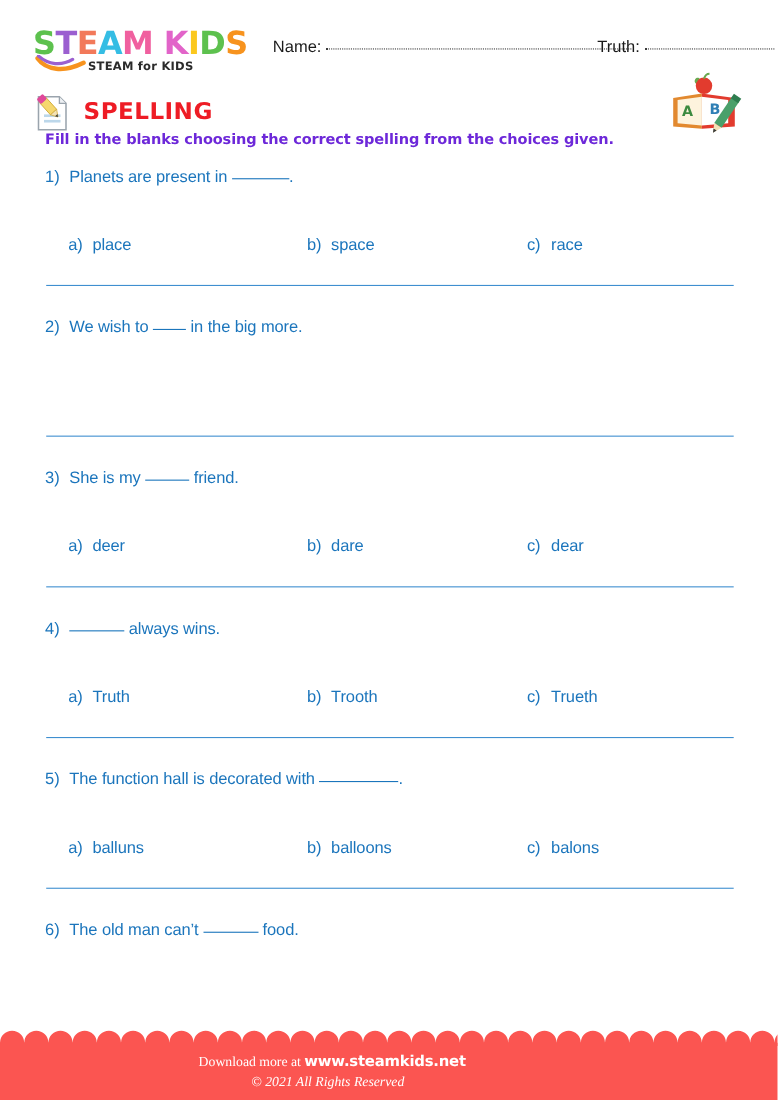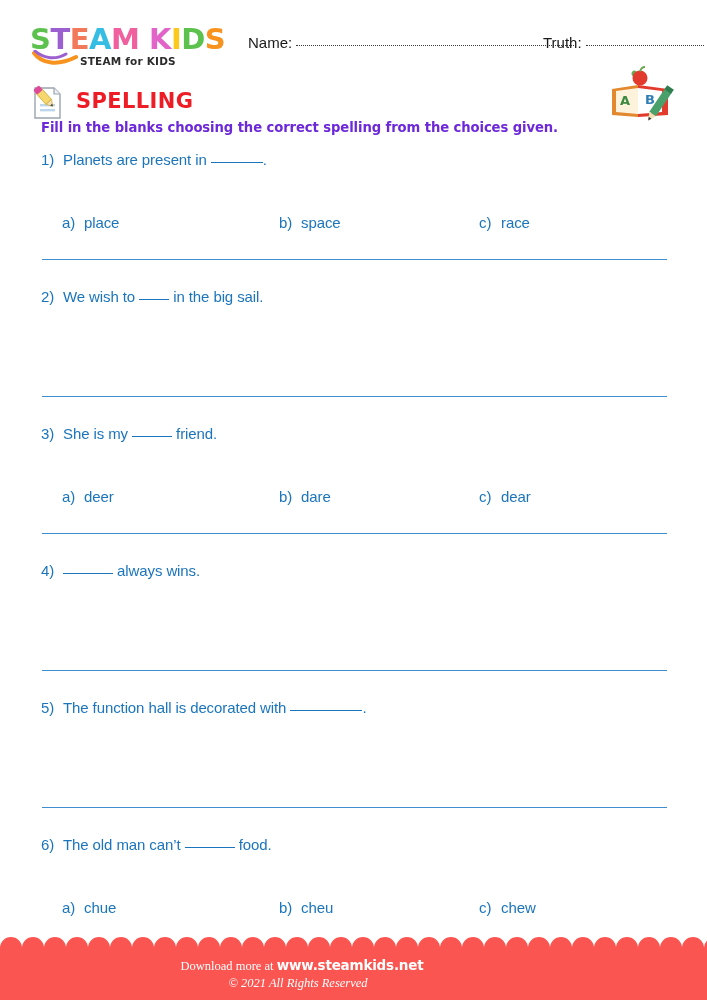--- a/index.html
+++ b/index.html
@@ -324,47 +324,52 @@
       <div class="q-block">
         <div class="q-text"><span class="q-num">1)</span><span>Planets are present in </span><span class="blank" style="width: 52px;"></span><span>.</span></div>
         <div class="choices">
           <div class="choice c0"><span class="ltr">a)</span><span>place</span></div>
           <div class="choice c1"><span class="ltr">b)</span><span>space</span></div>
           <div class="choice c2"><span class="ltr">c)</span><span>race</span></div>
         </div>
         <div class="q-rule" style="border-top-color: rgb(63, 143, 208);"></div>
       </div>
       <div class="q-block">
-        <div class="q-text"><span class="q-num">2)</span><span>We wish to </span><span class="blank" style="width: 30px;"></span><span> in the big sail.</span></div>
+        <div class="q-text"><span class="q-num">2)</span><span>We wish to </span><span class="blank" style="width: 30px;"></span><span> in the big more.</span></div>
         <div class="q-rule" style="border-top-color: rgb(63, 143, 208);"></div>
       </div>
       <div class="q-block">
         <div class="q-text"><span class="q-num">3)</span><span>She is my </span><span class="blank" style="width: 40px;"></span><span> friend.</span></div>
         <div class="choices">
           <div class="choice c0"><span class="ltr">a)</span><span>deer</span></div>
           <div class="choice c1"><span class="ltr">b)</span><span>dare</span></div>
           <div class="choice c2"><span class="ltr">c)</span><span>dear</span></div>
         </div>
         <div class="q-rule" style="border-top-color: rgb(63, 143, 208);"></div>
       </div>
       <div class="q-block">
         <div class="q-text"><span class="q-num">4)</span><span class="blank" style="width: 50px;"></span><span> always wins.</span></div>
+        <div class="choices">
+          <div class="choice c0"><span class="ltr">a)</span><span>Truth</span></div>
+          <div class="choice c1"><span class="ltr">b)</span><span>Trooth</span></div>
+          <div class="choice c2"><span class="ltr">c)</span><span>Trueth</span></div>
+        </div>
         <div class="q-rule" style="border-top-color: rgb(63, 143, 208);"></div>
       </div>
       <div class="q-block">
         <div class="q-text"><span class="q-num">5)</span><span>The function hall is decorated with </span><span class="blank" style="width: 72px;"></span><span>.</span></div>
+        <div class="choices">
+          <div class="choice c0"><span class="ltr">a)</span><span>balluns</span></div>
+          <div class="choice c1"><span class="ltr">b)</span><span>balloons</span></div>
+          <div class="choice c2"><span class="ltr">c)</span><span>balons</span></div>
+        </div>
         <div class="q-rule" style="border-top-color: rgb(63, 143, 208);"></div>
       </div>
       <div class="q-block last">
         <div class="q-text"><span class="q-num">6)</span><span>The old man can’t </span><span class="blank" style="width: 50px;"></span><span> food.</span></div>
-        <div class="choices">
-          <div class="choice c0"><span class="ltr">a)</span><span>chue</span></div>
-          <div class="choice c1"><span class="ltr">b)</span><span>cheu</span></div>
-          <div class="choice c2"><span class="ltr">c)</span><span>chew</span></div>
-        </div>
       </div>
     </div>
 
   <div class="footer">
     <div class="footer-body"></div>
     <svg class="scallop" viewBox="0 0 707 16" preserveAspectRatio="none" id="scallop">
         <path d="M0,16 L0,13 A11,11 0 0 1 22,13 A11,11 0 0 1 44,13 A11,11 0 0 1 66,13 A11,11 0 0 1 88,13 A11,11 0 0 1 110,13 A11,11 0 0 1 132,13 A11,11 0 0 1 154,13 A11,11 0 0 1 176,13 A11,11 0 0 1 198,13 A11,11 0 0 1 220,13 A11,11 0 0 1 242,13 A11,11 0 0 1 264,13 A11,11 0 0 1 286,13 A11,11 0 0 1 308,13 A11,11 0 0 1 330,13 A11,11 0 0 1 352,13 A11,11 0 0 1 374,13 A11,11 0 0 1 396,13 A11,11 0 0 1 418,13 A11,11 0 0 1 440,13 A11,11 0 0 1 462,13 A11,11 0 0 1 484,13 A11,11 0 0 1 506,13 A11,11 0 0 1 528,13 A11,11 0 0 1 550,13 A11,11 0 0 1 572,13 A11,11 0 0 1 594,13 A11,11 0 0 1 616,13 A11,11 0 0 1 638,13 A11,11 0 0 1 660,13 A11,11 0 0 1 682,13 A11,11 0 0 1 704,13 A11,11 0 0 1 726,13 L726,16 Z" fill="#fb5551"></path>
       </svg>
     <div class="footer-line1">
       <span>Download more at</span>

